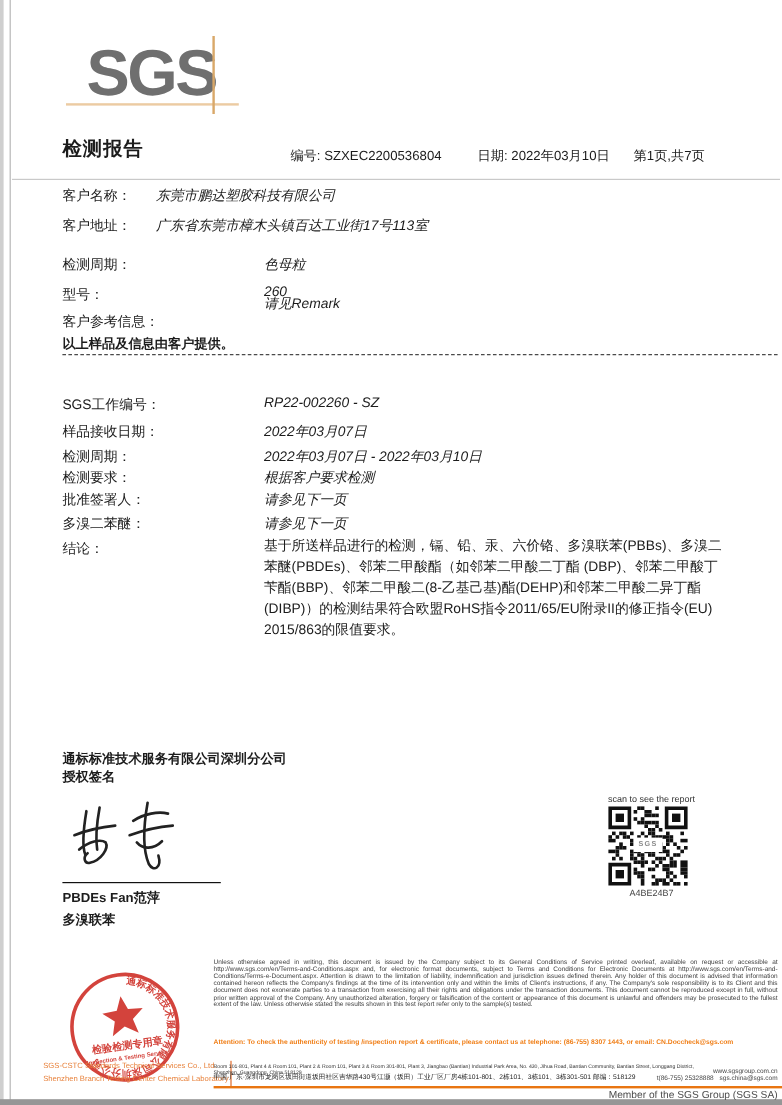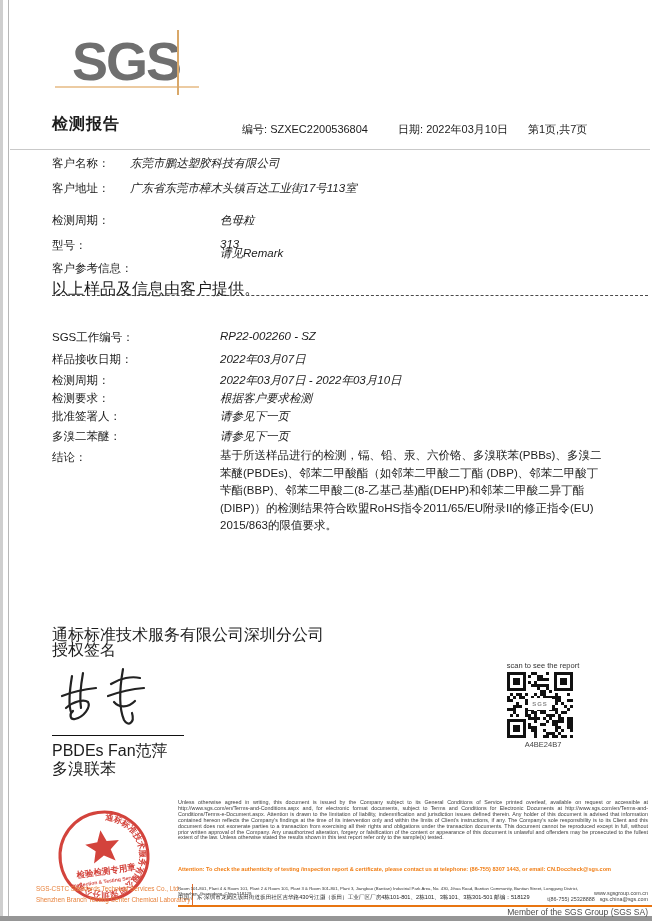--- a/index.html
+++ b/index.html
@@ -17,21 +17,21 @@
   .logo-text{left:72px;top:34px;font-size:54px;font-weight:bold;color:#6f6f6f;letter-spacing:-2px;line-height:1;}
   .logo-hline{left:55px;top:86px;width:144px;height:2px;background:#ecCBa2;}
   .logo-vline{left:177px;top:30px;width:2px;height:65px;background:#d9a869;}
   
   .rpt-title{left:52px;top:114px;font-size:16px;font-weight:bold;letter-spacing:1px;}
   .hdr{top:122px;font-size:11px;margin-left:12px;}
   .hdr-rule{left:10px;top:149px;width:640px;height:1px;background:#c9c9c9;}
   
   .lbl{left:52px;font-size:11.5px;}
   .val{font-size:11.5px;font-style:italic;}
-  .fs11{font-size:16px;}
+  .fs11{font-size:11px;font-weight:bold;}
   .dashed-rule{left:52px;top:295px;width:596px;border-top:1px dashed #4a4a4a;height:0;}
   
   .concl-text{left:220px;top:447px;width:382px;font-size:11.5px;line-height:17.5px;}
   
   .sig-line{left:52px;top:735px;width:132px;border-bottom:1.5px solid #111;height:0;}
   .sig-svg{left:56px;top:662px;}
   
   .qr-caption{left:498px;top:661px;width:90px;text-align:center;font-size:7.5px;color:#333;}
   .qr-box{left:506px;top:671px;width:68px;height:68px;}
   .qr-center{position:absolute;left:22px;top:27px;width:24px;height:12px;background:#fff;
@@ -72,21 +72,21 @@
 <div class="abs hdr-rule"></div>
 
 <div class="abs lbl" style="top:156px">客户名称：</div>
 <div class="abs val" style="left:130px;top:156px">东莞市鹏达塑胶科技有限公司</div>
 <div class="abs lbl" style="top:181px">客户地址：</div>
 <div class="abs val" style="left:130px;top:181px">广东省东莞市樟木头镇百达工业街17号113室</div>
 
 <div class="abs lbl" style="top:213px">检测周期：</div>
 <div class="abs val" style="left:220px;top:213px">色母粒</div>
 <div class="abs lbl" style="top:238px">型号：</div>
-<div class="abs val" style="left:220px;top:238px">313</div>
+<div class="abs val" style="left:220px;top:238px">260</div>
 <div class="abs lbl" style="top:261px">客户参考信息：</div>
 <div class="abs val" style="left:220px;top:246px">请见Remark</div>
 <div class="abs fs11" style="left:52px;top:279px">以上样品及信息由客户提供。</div>
 <div class="abs dashed-rule"></div>
 
 <div class="abs lbl" style="top:330px">SGS工作编号：</div>
 <div class="abs val" style="left:220px;top:330px">RP22-002260 - SZ</div>
 <div class="abs lbl" style="top:352px">样品接收日期：</div>
 <div class="abs val" style="left:220px;top:352px">2022年03月07日</div>
 <div class="abs lbl" style="top:373px">检测周期：</div>

